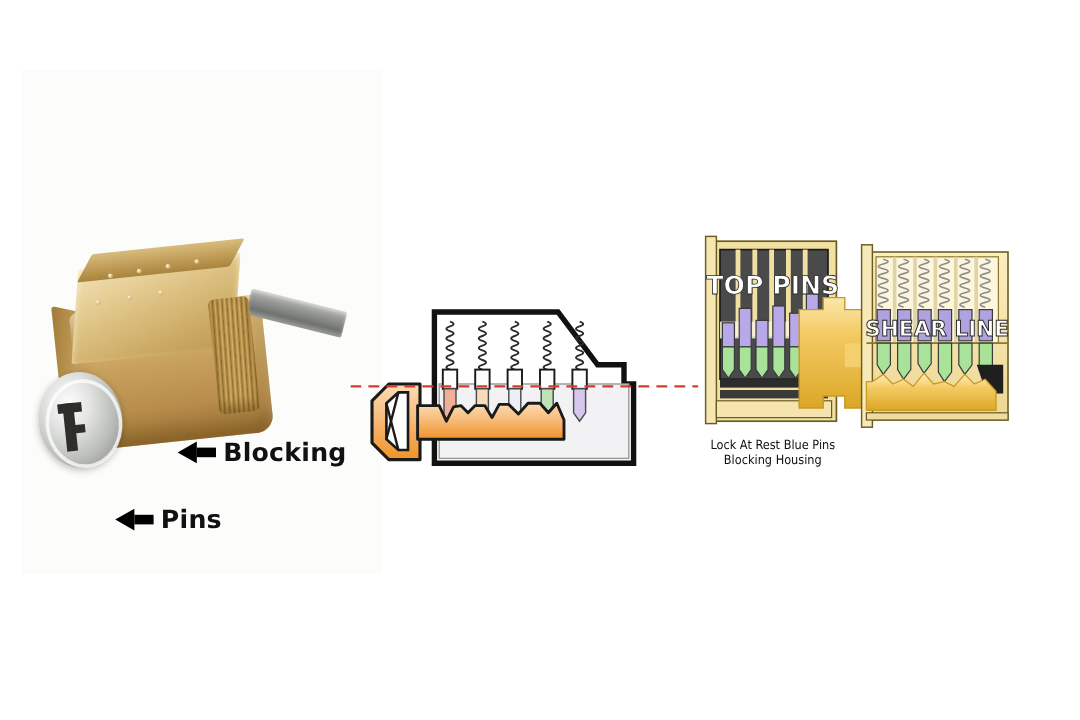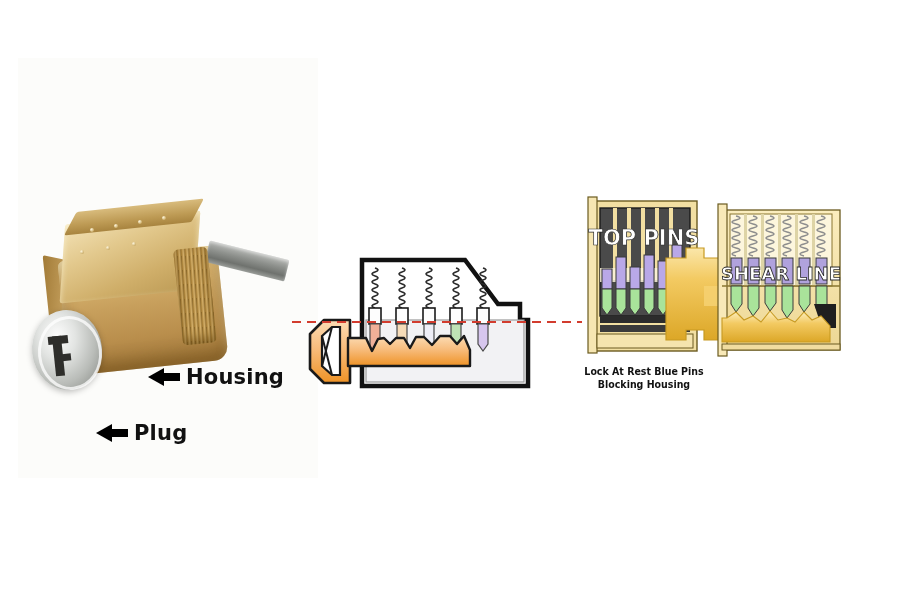--- a/index.html
+++ b/index.html
@@ -99,21 +99,21 @@
   
   #cutaway-panel{left:292px;top:238px;width:290px;height:160px;}
 
   
   .dpanel{position:absolute;}
   #pins-rest-panel{left:583px;top:195px;width:122px;height:200px;}
   #pins-key-panel{left:664px;top:200px;width:190px;height:205px;}
   .dcap{
     position:absolute;left:0;width:100%;text-align:center;
     font-family:"DejaVu Sans Condensed","DejaVu Sans",sans-serif;
-    font-weight:bold;font-size:10.5px;color:#111;line-height:13px;
+    font-weight:normal;font-size:10.5px;color:#111;line-height:13px;
   }
   #cap-rest{top:170px;}
   #cap-key{top:172px;}
 </style>
 </head>
 <body>
 
 <div id="stage">
 
   <div id="photo-panel" class="abs">
@@ -136,26 +136,26 @@
       <div class="knurl"></div>
 
       <div class="plug-face"></div>
       <div class="plug-ring"></div>
       <div class="keyway"></div>
       <div class="keyway-notch"></div>
       <div class="keyway-notch2"></div>
 
       <div id="callout-housing" class="callout nosel">
         <span class="arrow"></span>
-        <span class="lbl">Housing</span>
+        <span class="lbl">Blocking</span>
       </div>
 
       <div id="callout-plug" class="callout nosel">
         <span class="arrow"></span>
-        <span class="lbl">Plug</span>
+        <span class="lbl">Pins</span>
       </div>
 
     </div>
   </div>
 
   <div id="cutaway-panel" class="abs">
     <svg width="290" height="160" viewBox="0 0 290 160">
 
       <path d="M70 22 L173 22 L206 66 L228 66 L228 82 L236 82 L236 148 L70 148 Z" fill="#ffffff" stroke="#111111" stroke-width="4.5" stroke-linejoin="miter"></path>
 

